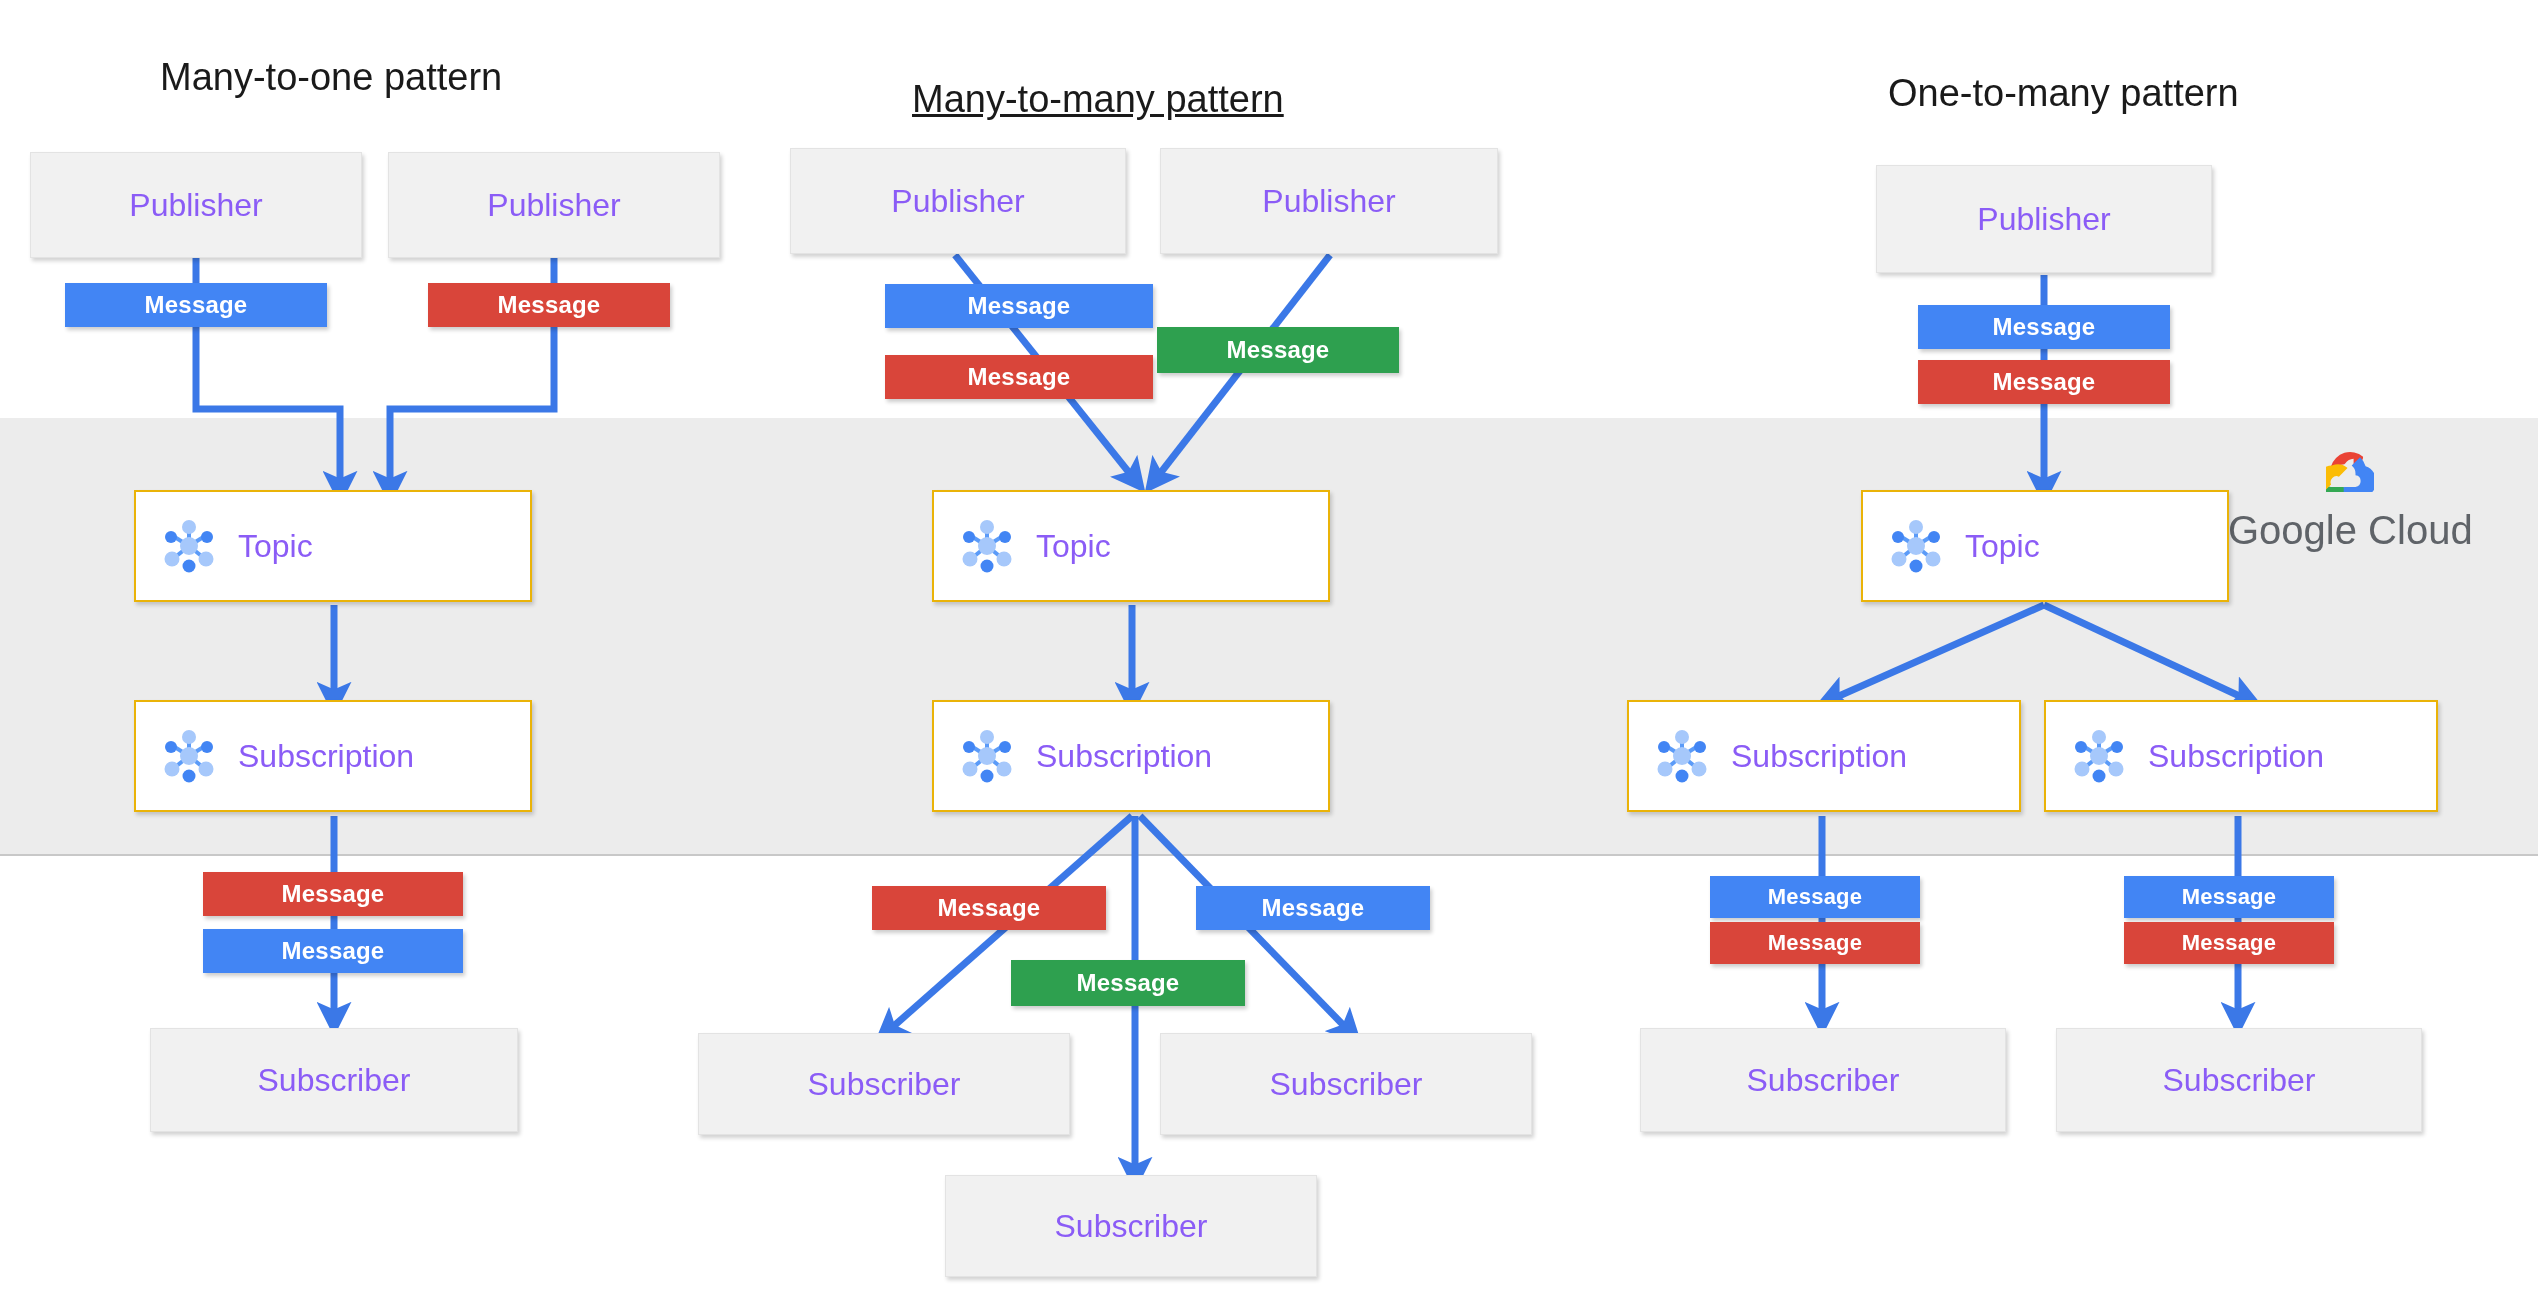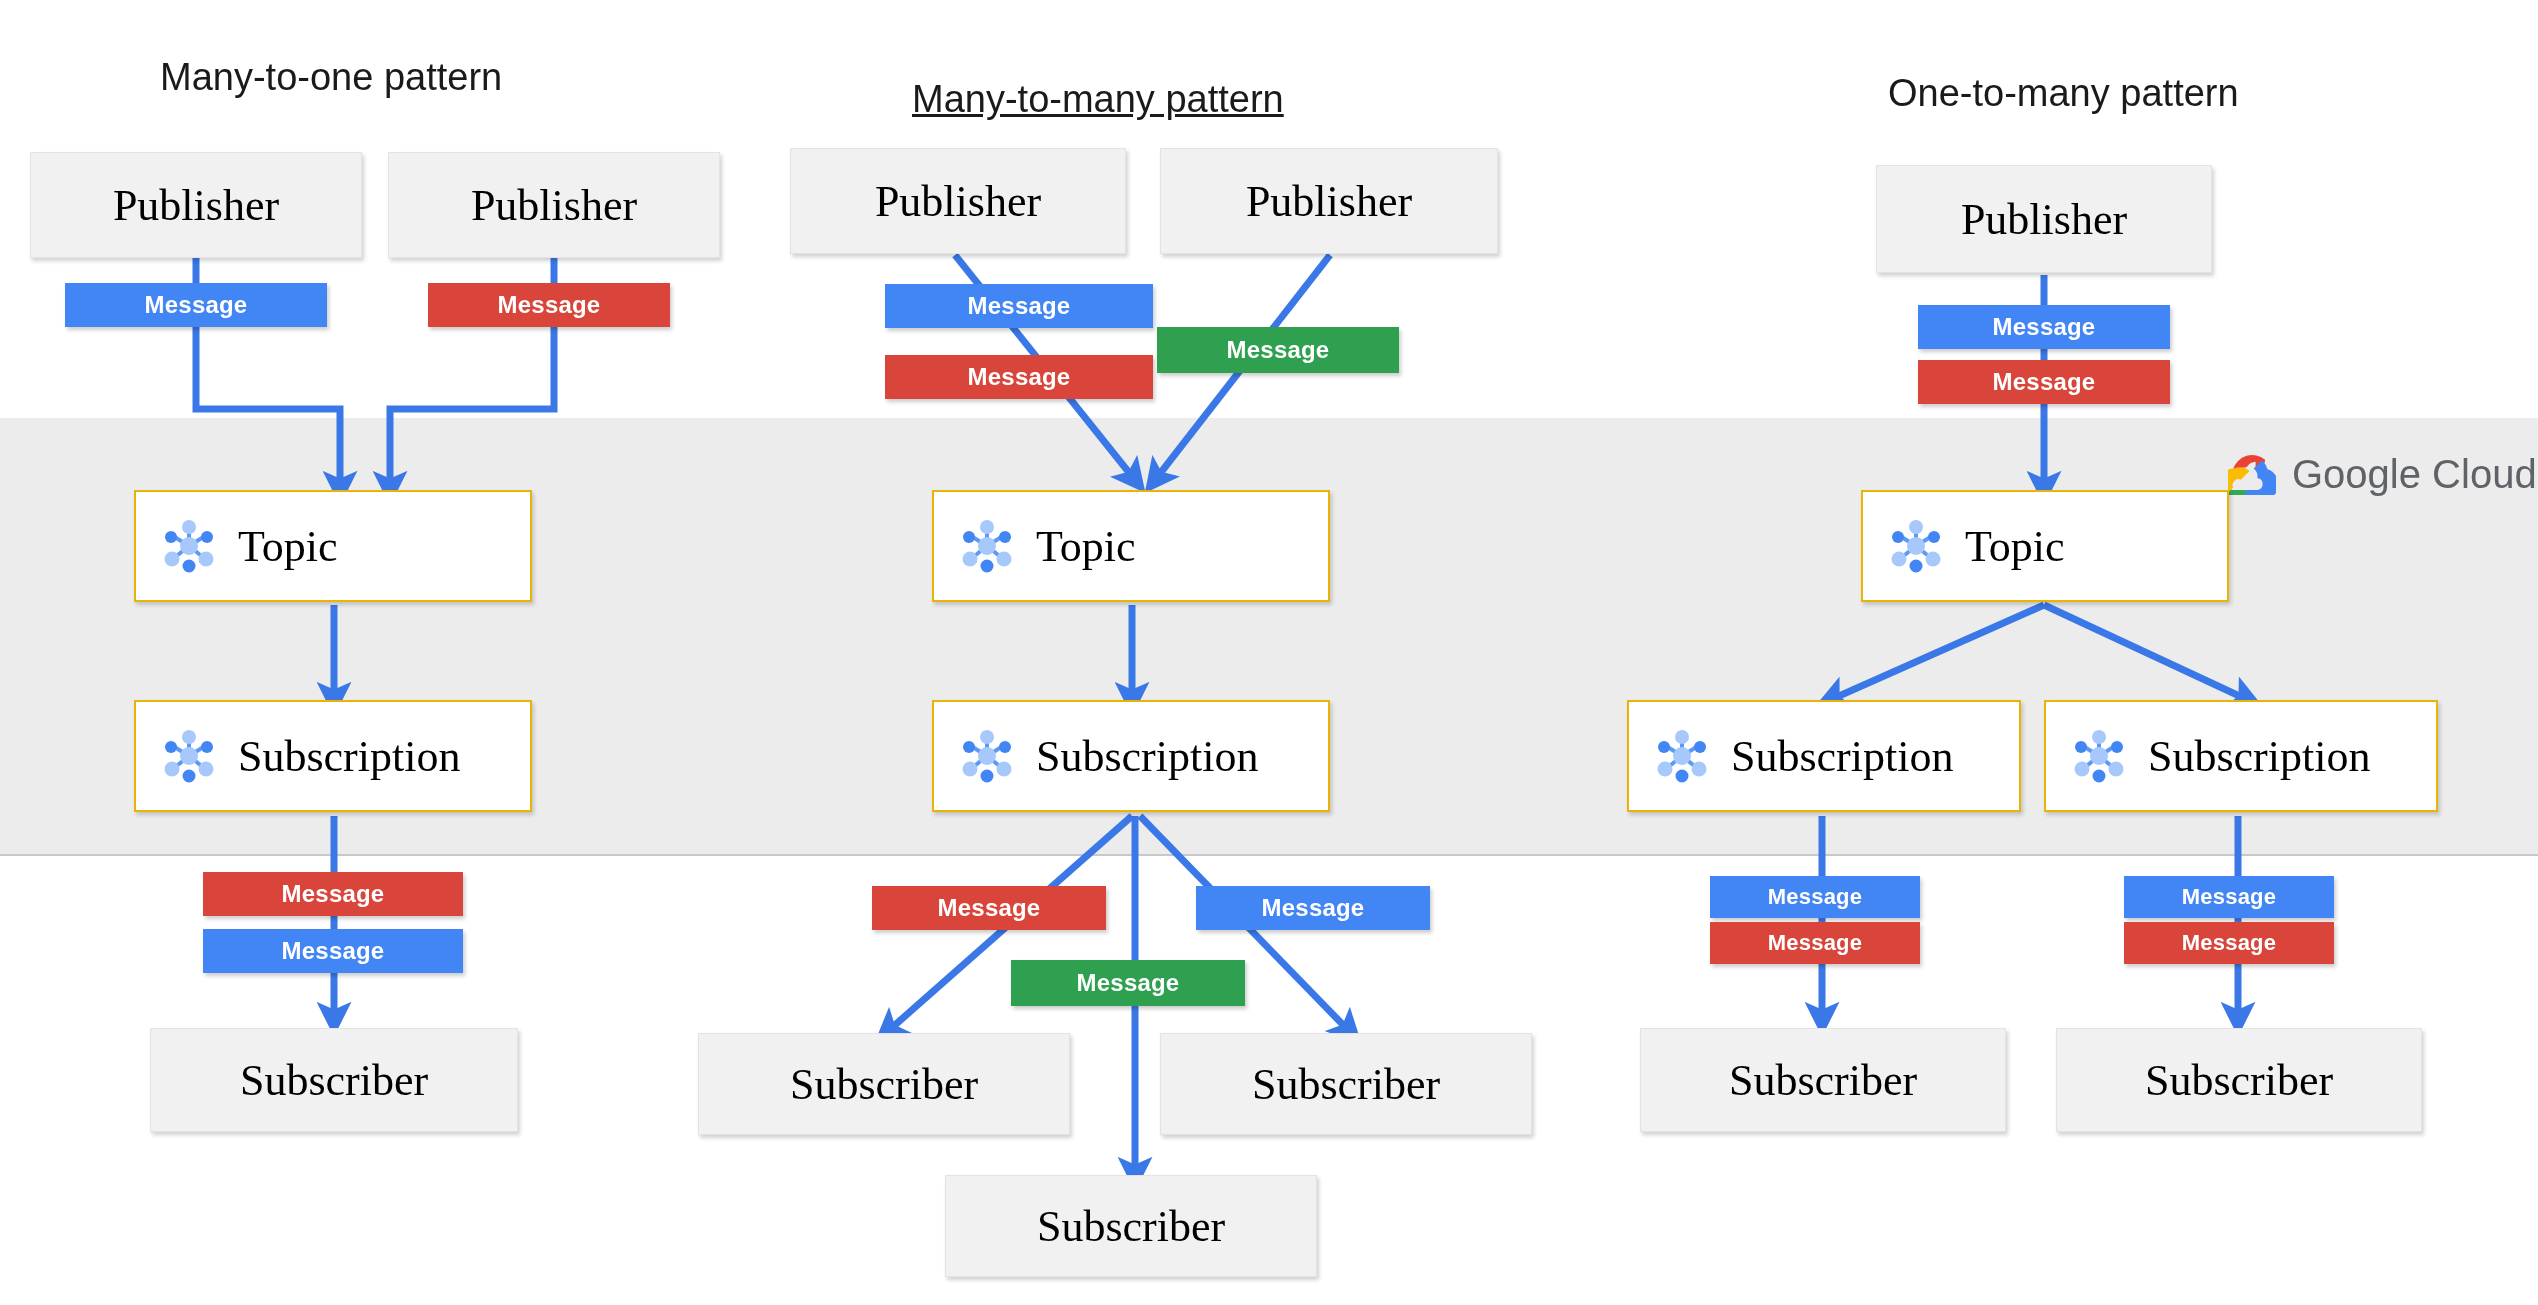--- a/index.html
+++ b/index.html
@@ -26,21 +26,21 @@
   }
   .gc-logo .word .g2 { color:#5f6368; }
 
   
   #arrows { position:absolute; left:0; top:0; width:2538px; height:1305px; pointer-events:none; }
 
   
   .node {
     position:absolute; display:flex; align-items:center; justify-content:center;
     box-shadow: 2px 3px 4px rgba(0,0,0,0.18);
-    font-size:44px; color:#000000;font-family:Liberation Serif, serif;
+    font-size:32px; color:#8b5cf6;
   }
   .node.grey { background:#f1f1f1; border:1px solid #e3e3e3; }
   .node.white { background:#ffffff; border:2px solid #eab308; }
   .node .label { white-space:nowrap; }
   .node.with-icon { justify-content:flex-start; padding-left:22px; gap:18px; }
 
   
   .chip {
     position:absolute; display:flex; align-items:center; justify-content:center;
     color:#ffffff; font-weight:600; letter-spacing:0.2px;
@@ -59,21 +59,21 @@
   
   .psicon { flex:0 0 auto; display:block; }
 </style>
 </head>
 <body>
 
 <div id="stage">
 
   <div class="gcp-band"></div>
 
-  <div class="gc-logo" style="left:2228px; top:452px;">
+  <div class="gc-logo" style="left:2228px; top:452px;flex-direction:column;">
     <svg class="gc-mark" width="48" height="40" viewBox="0 0 48 40">
       <path d="M29.6 12.2 l3.3 0 5.9-5.9 .3-2.5 A20 20 0 0 0 7 13.3 a2.4 2.4 0 0 1 1.5-.1 l11.8-1.9 s.6-1 .9-.9 a11.1 11.1 0 0 1 8.4-4.6 z" fill="#ea4335" transform="translate(-2,1)"></path>
       <path d="M41.6 13.3 A18.3 18.3 0 0 0 36 4.3 l-8.3 8.3 a10.2 10.2 0 0 1 3.8 8.1 l0 1.5 a5.9 5.9 0 0 1 0 11.7 l-11.8 0 -1.2 1.2 0 7.1 1.2 1.1 11.8 0 A15.4 15.4 0 0 0 41.6 13.3 z" fill="#4285f4" transform="translate(-2,1)"></path>
       <path d="M7.9 43.3 l11.8 0 0-9.4 -11.8 0 a5.8 5.8 0 0 1 -2.4-.5 l-1.7 .5 -5.9 5.9 -.5 1.6 a15.4 15.4 0 0 0 10.5 1.9 z" fill="#34a853" transform="translate(-2,1)"></path>
       <path d="M7.9 12.5 A15.4 15.4 0 0 0 -1.4 40 l8.5-8.5 a5.9 5.9 0 0 1 7.8-7.8 l8.4-8.4 0-.6 A15.4 15.4 0 0 0 7.9 12.5 z" fill="#fbbc05" transform="translate(-2,1)"></path>
     </svg>
     <div class="word">
       <span>Google</span>
       <span class="g2">Cloud</span>
     </div>

